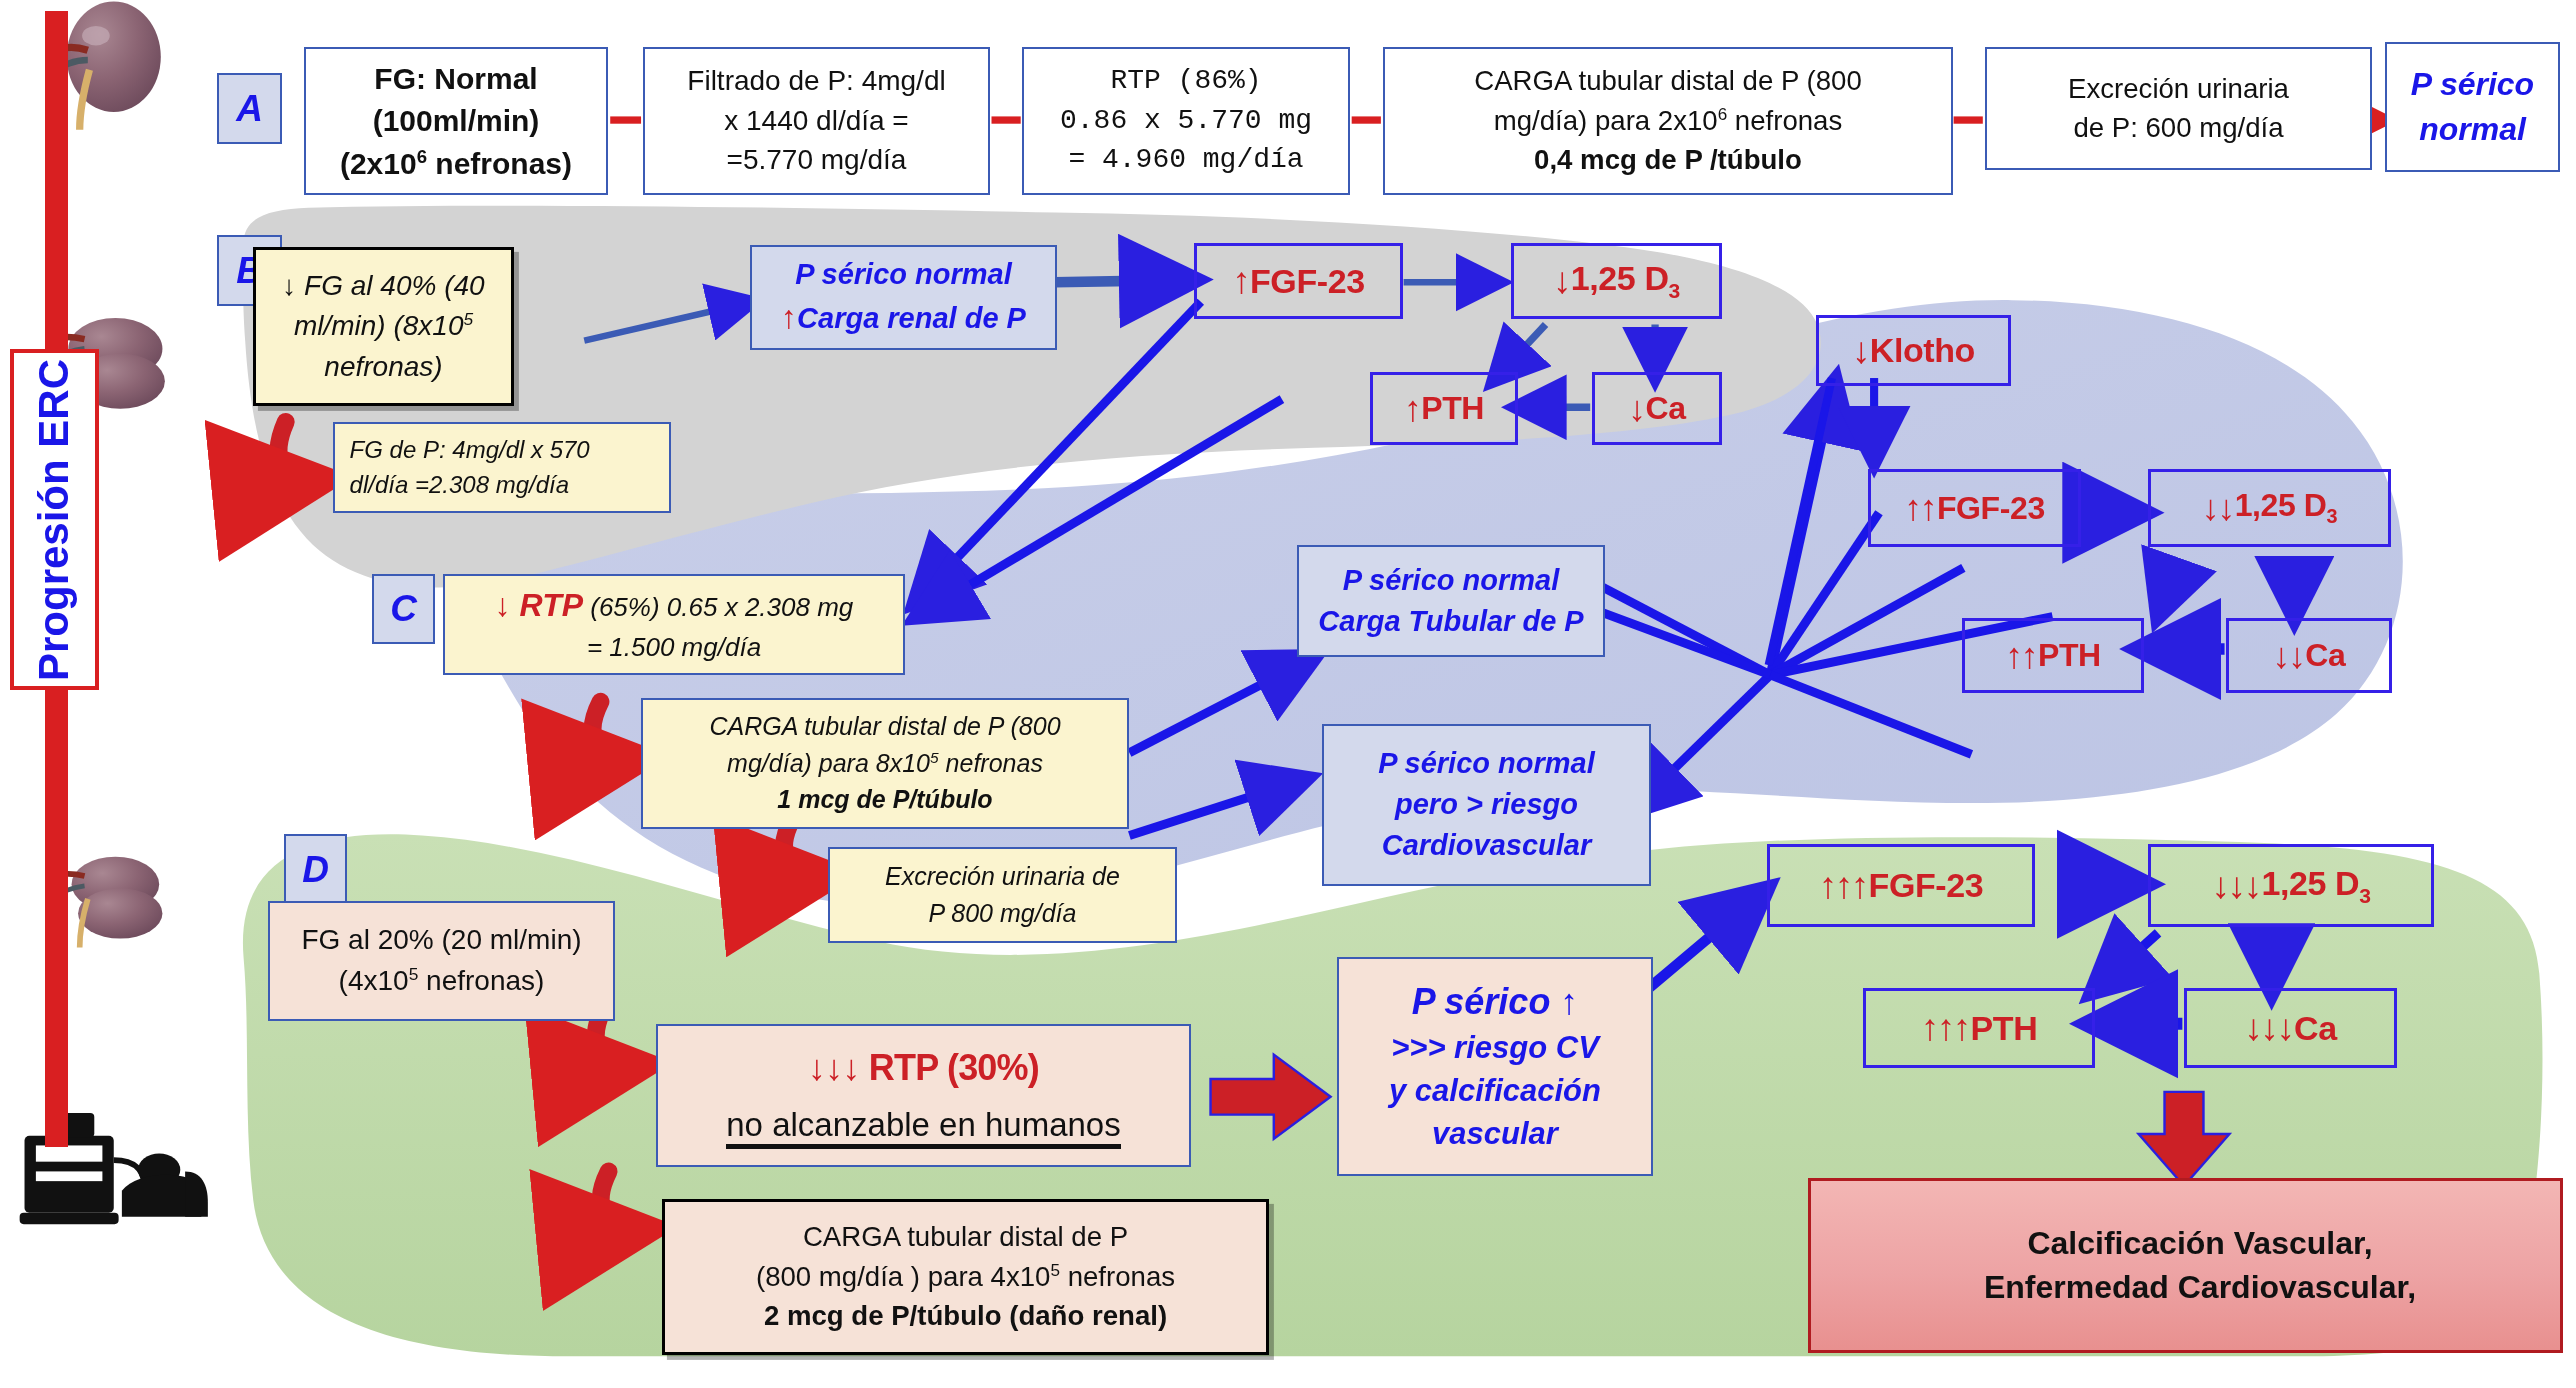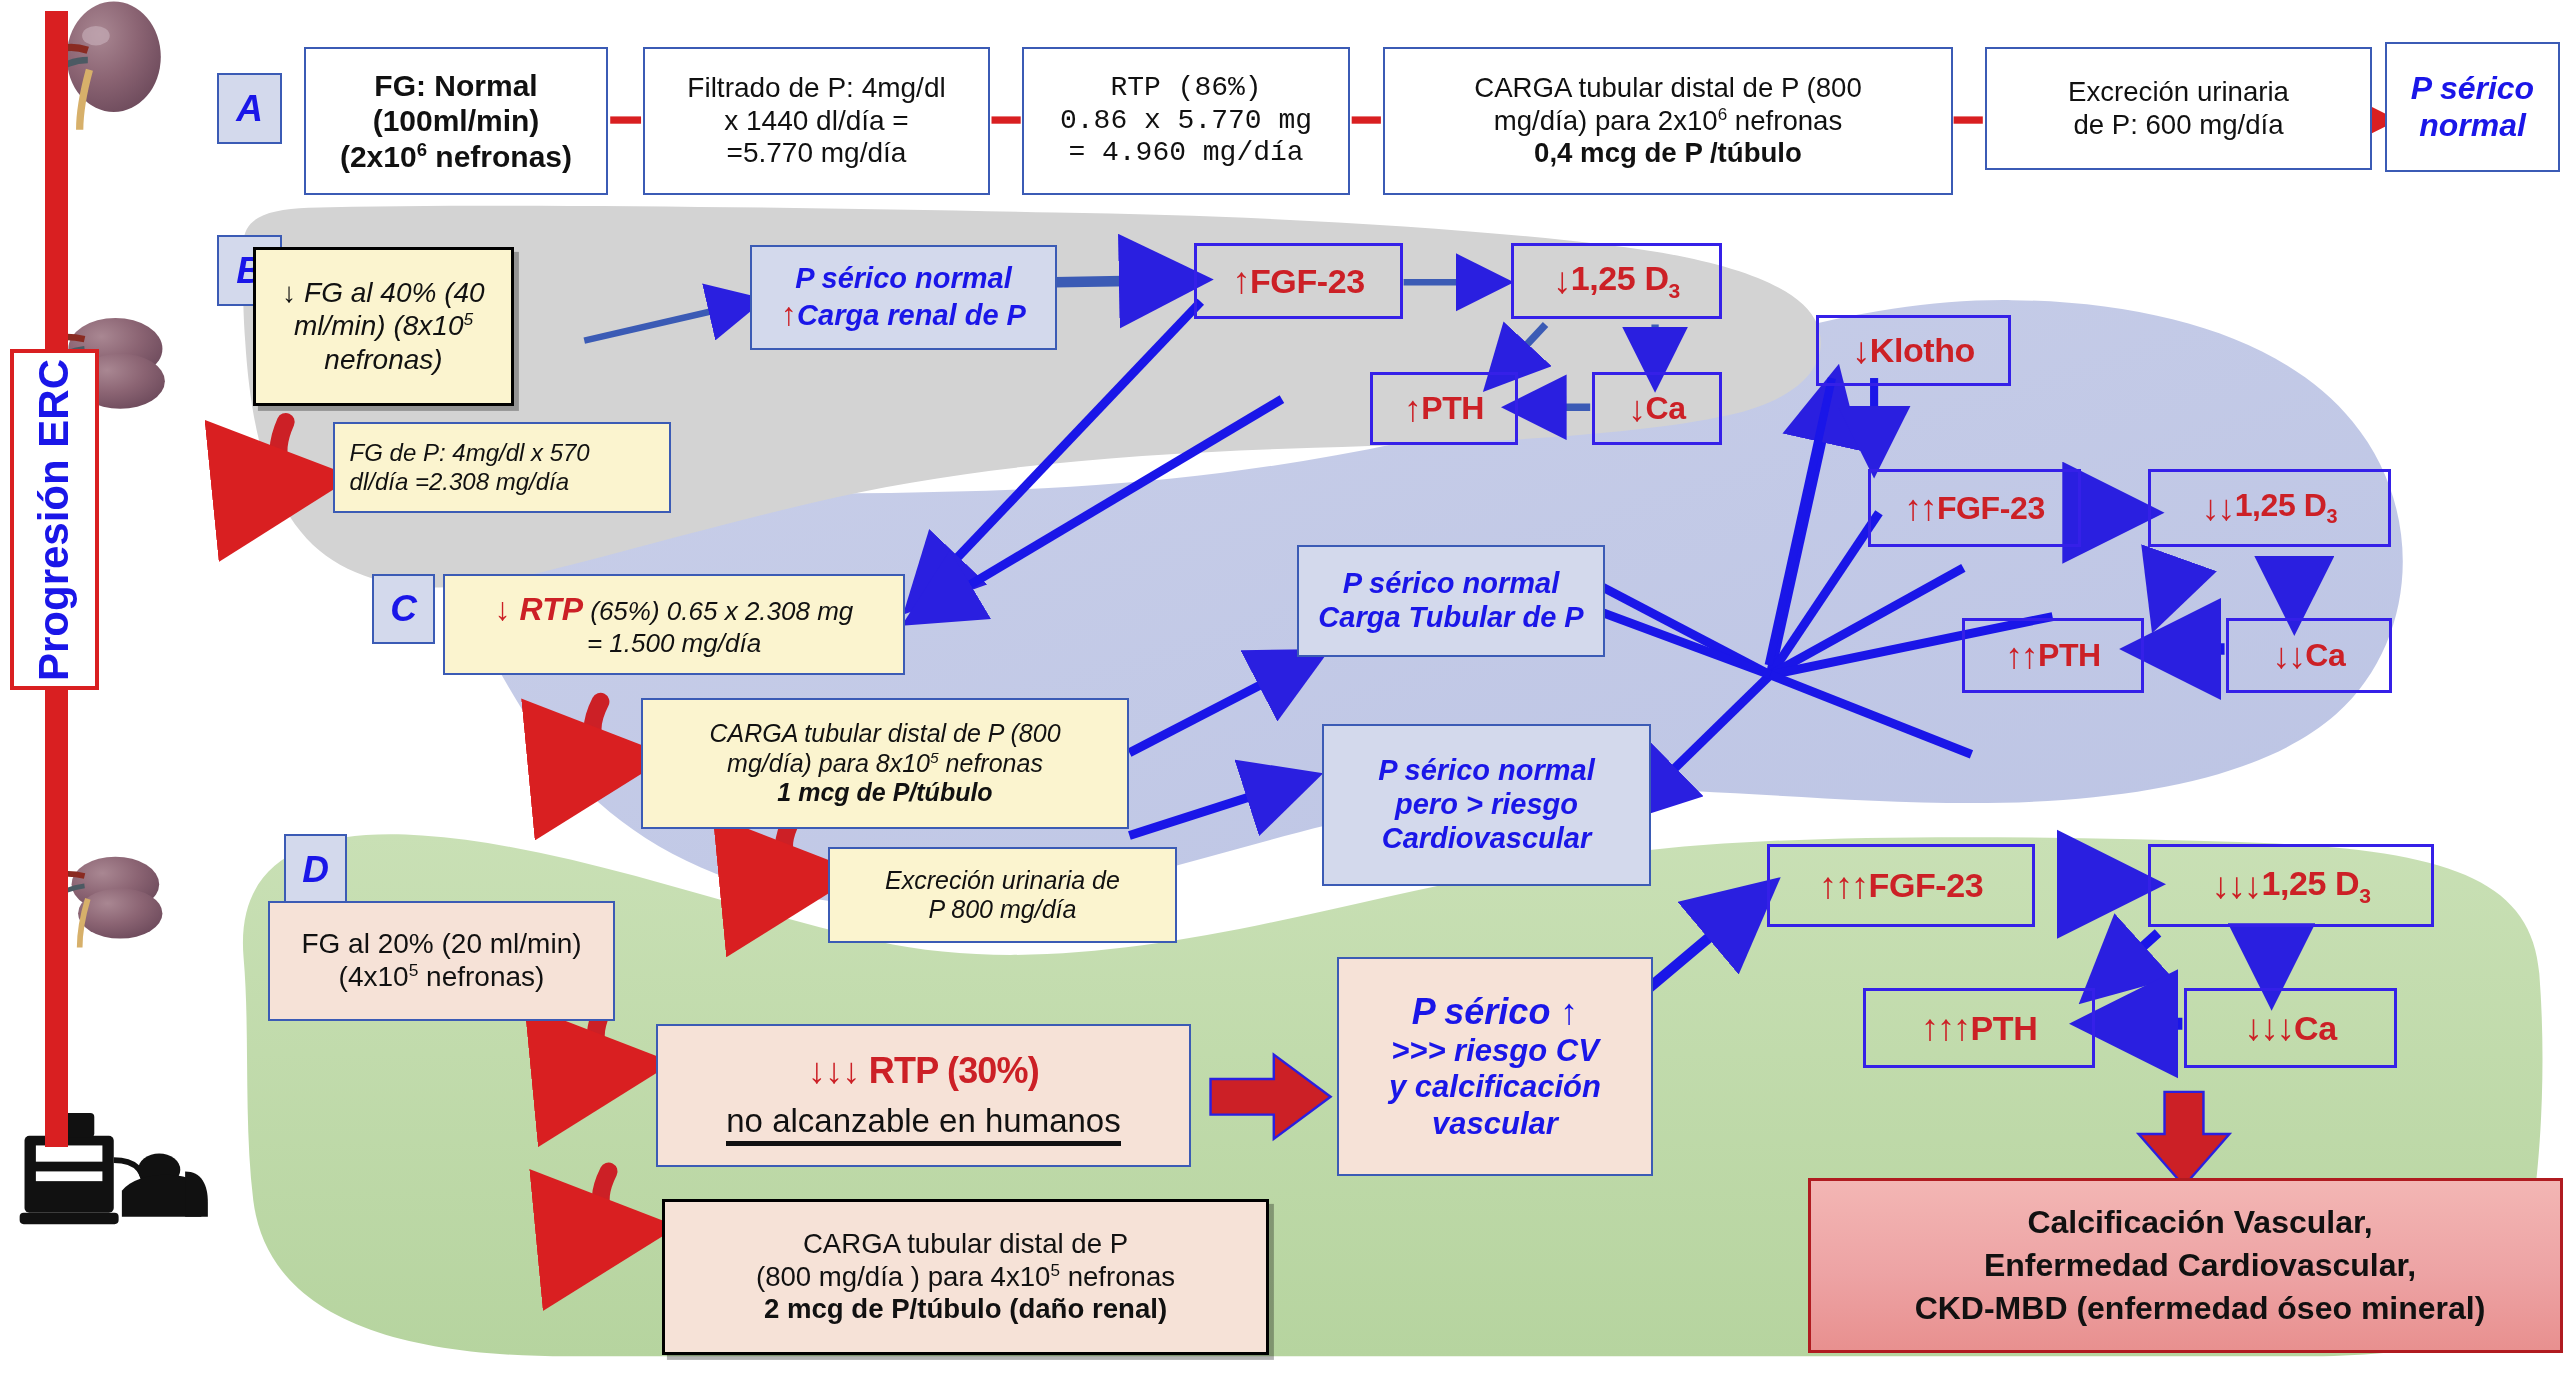--- a/index.html
+++ b/index.html
@@ -17,20 +17,21 @@
   .box {
     position:absolute;
     border:2.4px solid #3b5bb5;
     background:#ffffff;
     display:flex; flex-direction:column;
     align-items:center; justify-content:center;
     text-align:center;
     color:#111;
     line-height:1.17;
     padding:3.2px 6.5px;
+    gap:7px;
   }
   .box.shadowed { box-shadow:4.9px 4.9px 0 rgba(0,0,0,0.30); }
   .box.blackborder { border:3.2px solid #000; }
 
   .yellow { background:#fbf4cf; border-color:#3b5bb5;font-style:italic; }
   .peach  { background:#f6e2d7; border-color:#3b5bb5; }
   .lav    { background:#d3d9ec; border-color:#3b5bb5; }
   .white  { background:#fff; }
 
   .bluebold { color:#1a16e8; font-weight:bold; font-style:italic; }
@@ -481,17 +482,16 @@
   </div>
 
   <div class="horm" style="left:2184px; top:988px; width:213px; height:80px; font-size:34px;">
     <span class="arrows" style="font-size:37px;">↓↓↓</span>
     <span>Ca</span>
   </div>
 
   <div id="finalbox" style="left:1808px; top:1178px; width:755px; height:175px; font-size:32px;">
     <div>Calcificación Vascular,</div>
     <div>Enfermedad Cardiovascular,</div>
-    <div>CKD-MBD (enfermedad óseo mineral)</div>
   </div>
 
 </div>
 
 
 </body></html>

